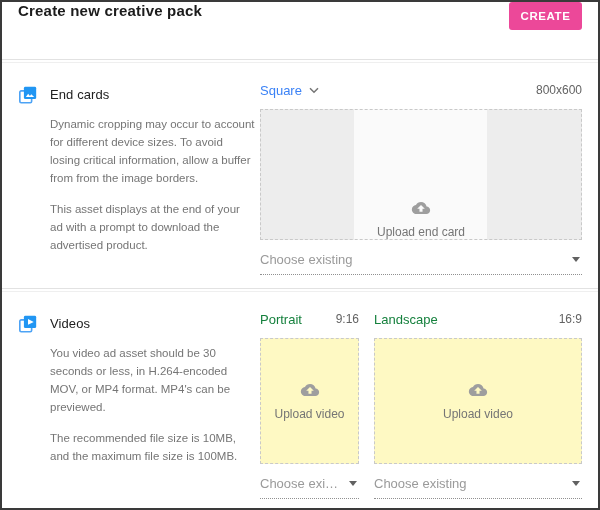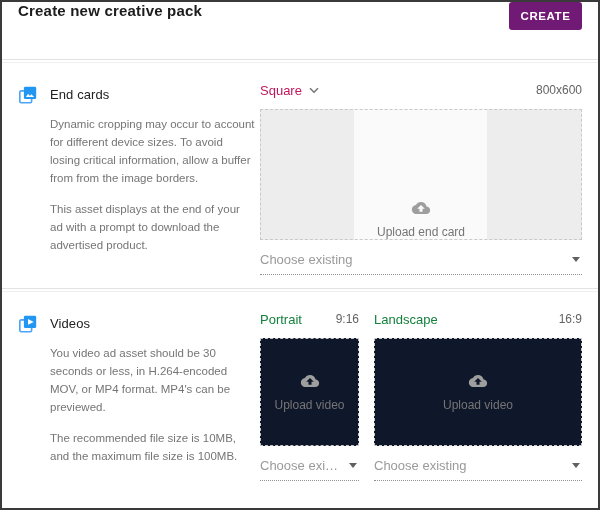--- a/index.html
+++ b/index.html
@@ -37,21 +37,21 @@
     color: #424242;
     padding: 6px 2px 7px 2px;
     outline: none;
     background: transparent;
   }
   .name-input::placeholder { color: #9a9a9a; }
   .create-btn {
     margin-left: 18px;
     width: 73px;
     height: 28px;
-    background: #701a75;
+    background: #ec4899;
     color: #ffffff;
     border: none;
     border-radius: 3px;
     font-family: "Liberation Sans", sans-serif;
     font-size: 11.5px;
     font-weight: bold;
     letter-spacing: 0.6px;
     cursor: pointer;
   }
 
@@ -96,21 +96,21 @@
     justify-content: space-between;
     align-items: center;
     margin-bottom: 10px;
     height: 18px;
   }
   .shape-select {
     display: flex;
     align-items: center;
     gap: 7px;
     font-size: 13px;
-    color: #be185d;
+    color: #3b82f6;
     cursor: pointer;
   }
   .dim-label, .ratio-label { font-size: 12px; color: #636363; }
   .col-label { font-size: 13px; color: #15803d; }
 
   .upload-box {
     border: 1px dashed #c9c9c9;
     display: flex;
     flex-direction: column;
     align-items: center;
@@ -119,21 +119,21 @@
     cursor: pointer;
   }
   .upload-box.endcard {
     height: 131px;
     background: linear-gradient(to right,
       #ededed 0, #ededed 29%,
       #fafafa 29%, #fafafa 70.5%,
       #ededed 70.5%, #ededed 100%);
     justify-content: flex-end;
   }
-  .upload-box.video { height: 108px; background: #0f172a; }
+  .upload-box.video { height: 126px; background: #fef9c3; }
   .upload-label { font-size: 12px; color: #757575; }
 
   .select-field {
     margin-top: 12px;
     display: flex;
     justify-content: space-between;
     align-items: center;
     border-bottom: 1px dotted #909090;
     padding: 0 2px 7px 0;
     font-size: 13px;

